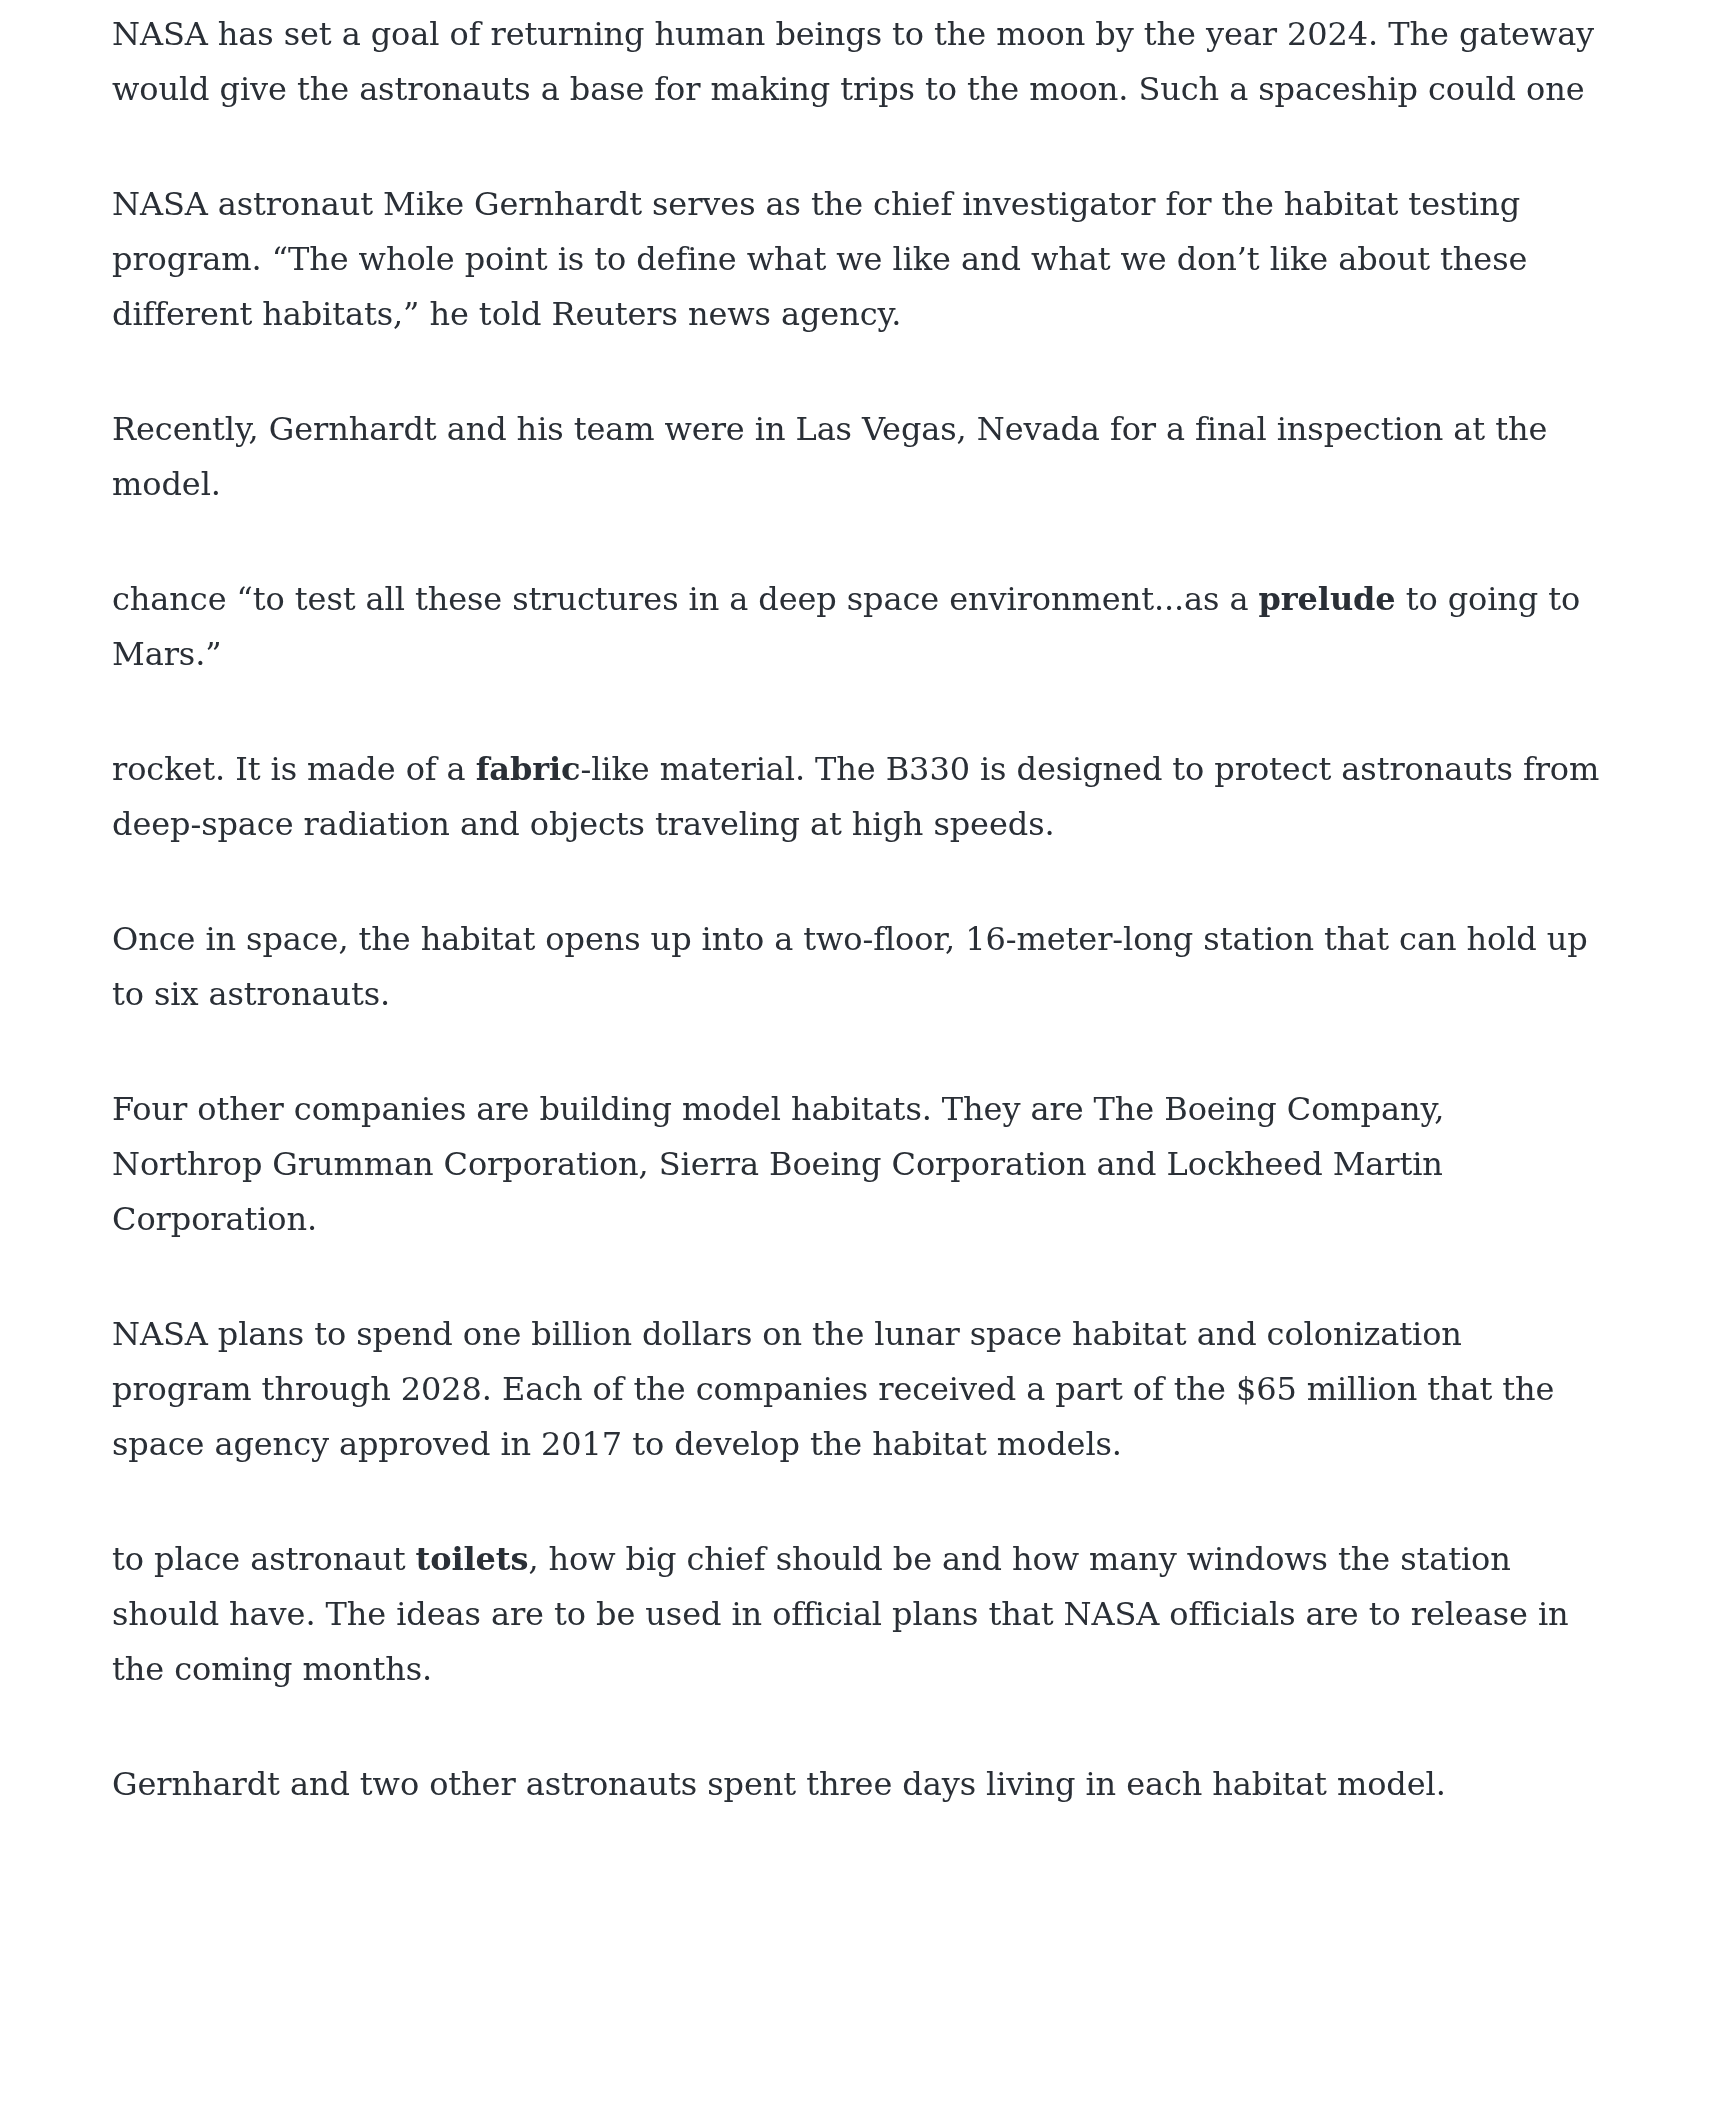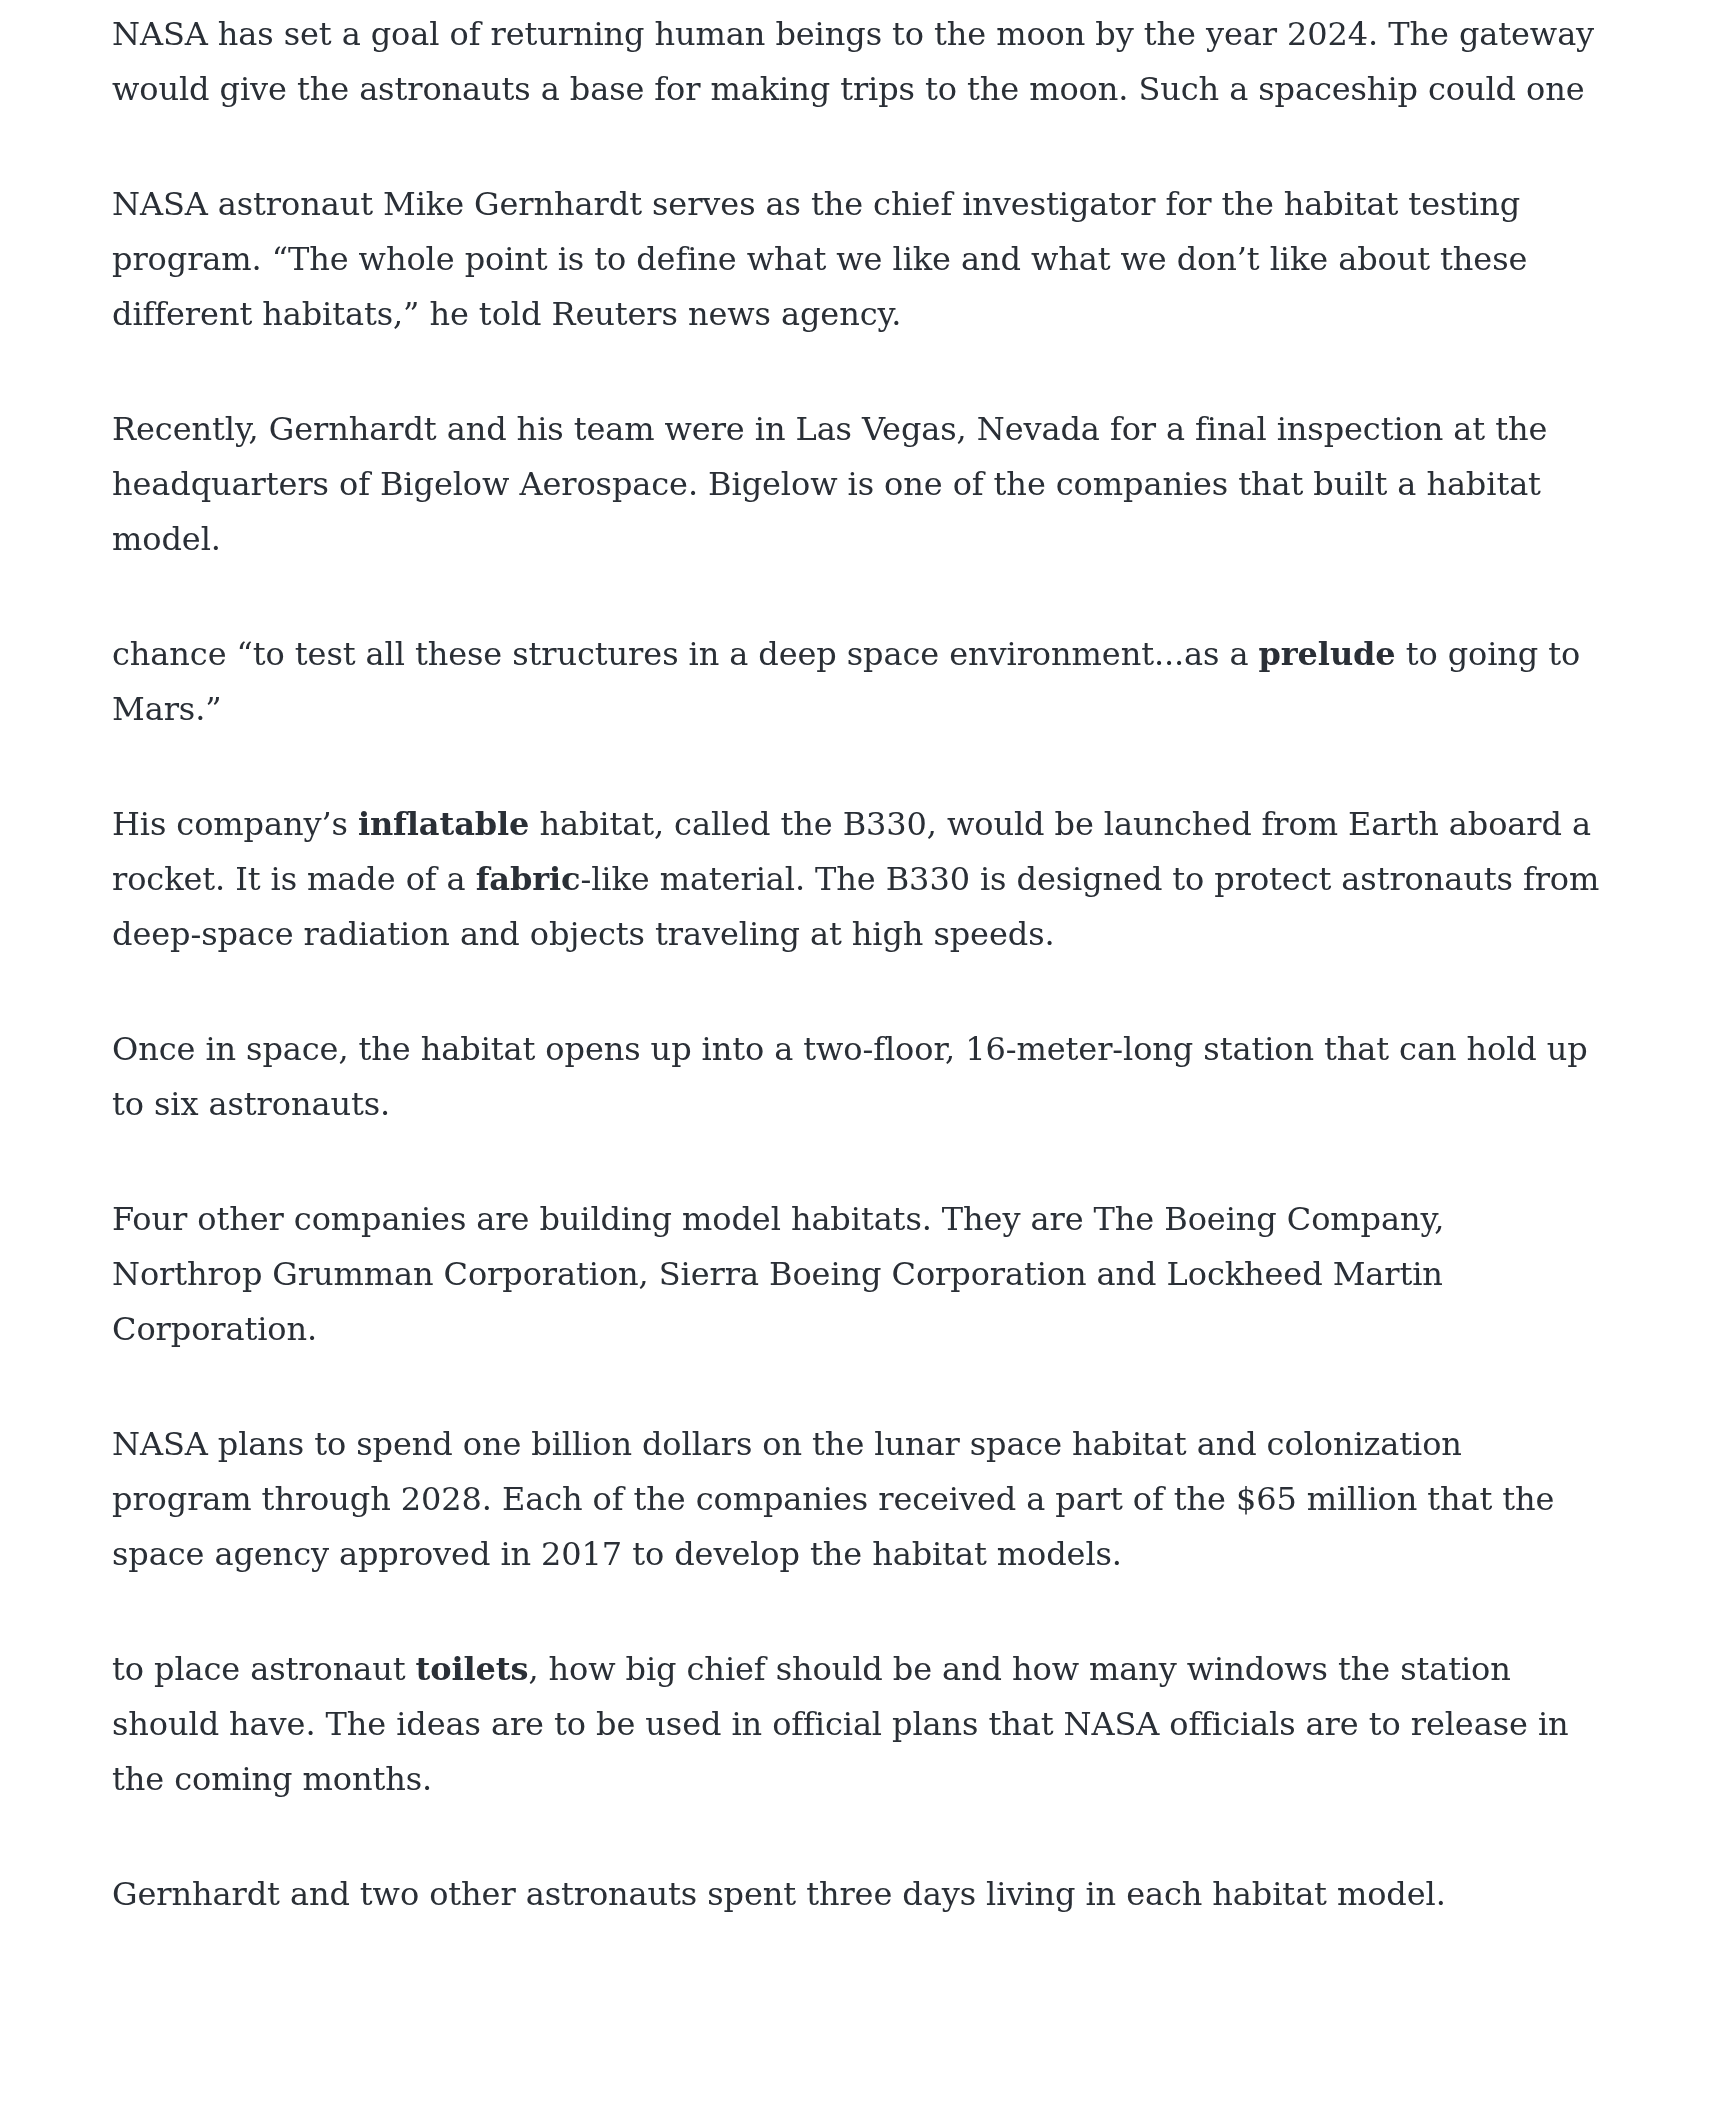--- a/index.html
+++ b/index.html
@@ -46,29 +46,27 @@
       <span class="line"><span>NASA has set a goal of returning human beings to the moon by the year 2024. The gateway</span></span>
       <span class="line"><span>would give the astronauts a base for making trips to the moon. Such a spaceship could one</span></span>
     </p>
     <p class="para">
       <span class="line"><span>NASA astronaut Mike Gernhardt serves as the chief investigator for the habitat testing</span></span>
       <span class="line"><span>program. “The whole point is to define what we like and what we don’t like about these</span></span>
       <span class="line"><span>different habitats,” he told Reuters news agency.</span></span>
     </p>
     <p class="para">
       <span class="line"><span>Recently, Gernhardt and his team were in Las Vegas, Nevada for a final inspection at the</span></span>
-      <span class="line"><span>headquarters of Bigelow Aerospace. Bigelow is one of the companies that built a habitat</span></span>
       <span class="line"><span>model.</span></span>
     </p>
     <p class="para">
       <span class="line"><span>chance “to test all these structures in a deep space environment...as a </span><strong class="seg-bold">prelude</strong><span> to going to</span></span>
       <span class="line"><span>Mars.”</span></span>
     </p>
     <p class="para">
-      <span class="line"><span>His company’s </span><strong class="seg-bold">inflatable</strong><span> habitat, called the B330, would be launched from Earth aboard a</span></span>
       <span class="line"><span>rocket. It is made of a </span><strong class="seg-bold">fabric</strong><span>-like material. The B330 is designed to protect astronauts from</span></span>
       <span class="line"><span>deep-space radiation and objects traveling at high speeds.</span></span>
     </p>
     <p class="para">
       <span class="line"><span>Once in space, the habitat opens up into a two-floor, 16-meter-long station that can hold up</span></span>
       <span class="line"><span>to six astronauts.</span></span>
     </p>
     <p class="para">
       <span class="line"><span>Four other companies are building model habitats. They are The Boeing Company,</span></span>
       <span class="line"><span>Northrop Grumman Corporation, Sierra Boeing Corporation and Lockheed Martin</span></span>

